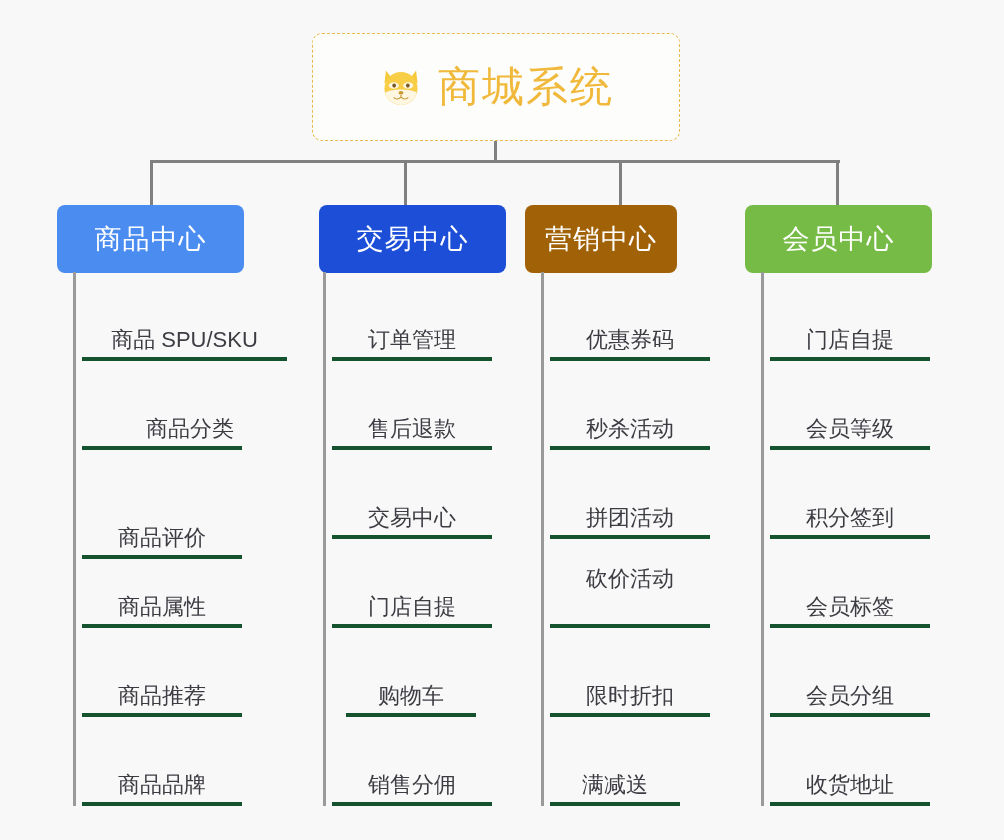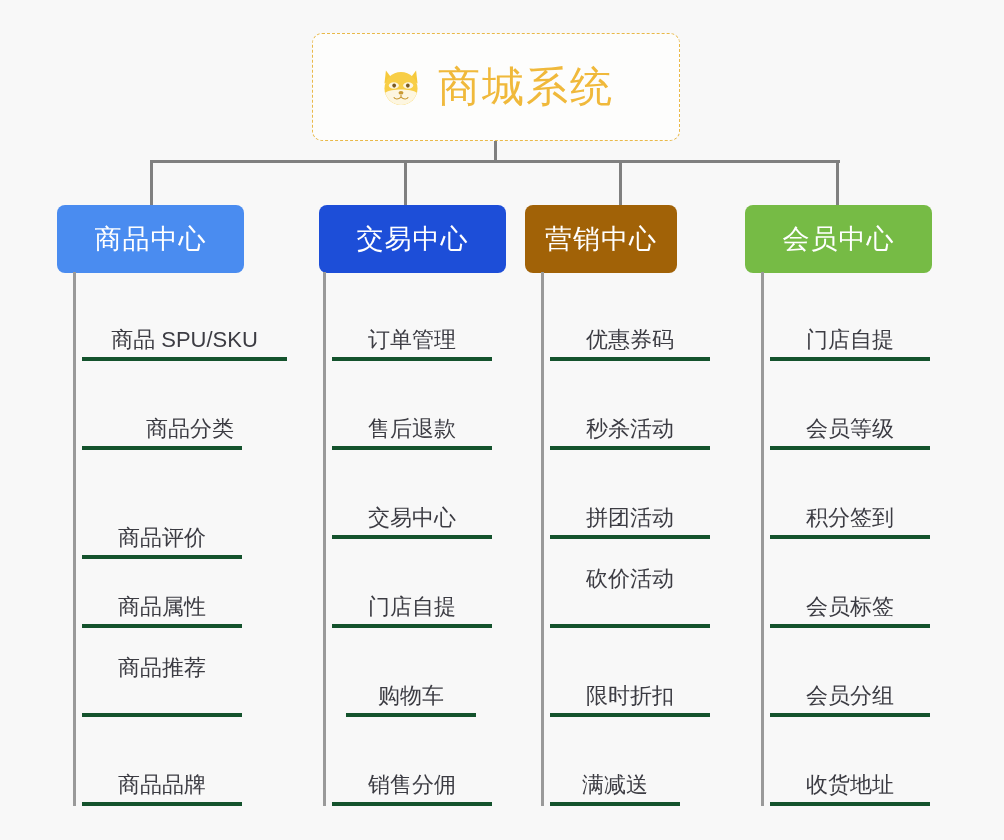--- a/index.html
+++ b/index.html
@@ -145,21 +145,21 @@
       </div>
     <div class="leaf" style="top:89px;  width:160px;justify-content:flex-end;">
         <span class="leaf-label">商品分类</span>
       </div>
     <div class="leaf" style="top:178px; width:160px;margin-top:20px;">
         <span class="leaf-label">商品评价</span>
       </div>
     <div class="leaf" style="top:267px; width:160px;">
         <span class="leaf-label">商品属性</span>
       </div>
-    <div class="leaf" style="top:356px; width:160px;align-items:center;">
+    <div class="leaf" style="top:356px; width:160px;">
         <span class="leaf-label">商品推荐</span>
       </div>
     <div class="leaf" style="top:445px; width:160px;">
         <span class="leaf-label">商品品牌</span>
       </div>
   </div>
 
   <div class="cat-box" style="left:307px; top:205px; width:187px; background:#1d4ed8;margin-left:12px;">
     <span>交易中心</span>
   </div>

